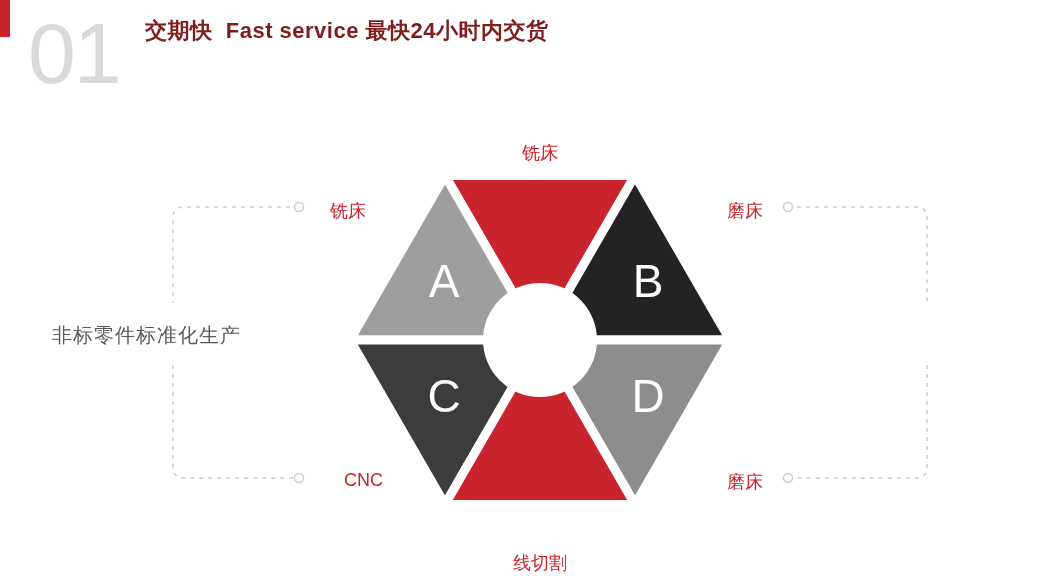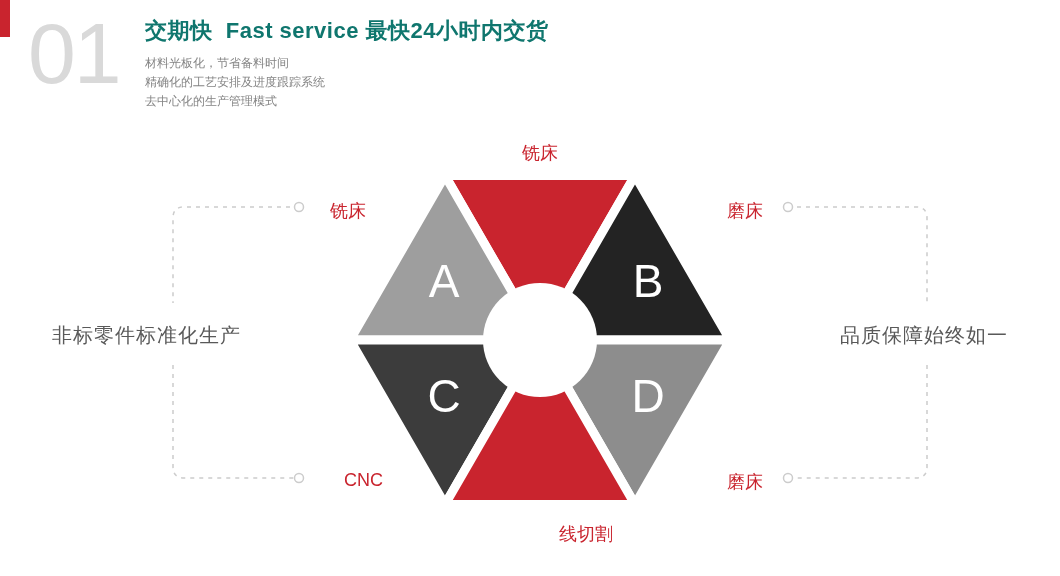--- a/index.html
+++ b/index.html
@@ -9,21 +9,21 @@
   .corner-bar{position:absolute;left:0;top:0;width:10px;height:37px;}
 
   .big-number{
     position:absolute;left:28px;top:10px;
     font-size:86px;font-weight:400;line-height:1;
     color:#d9d9d9;letter-spacing:-2px;
   }
 
   .header{position:absolute;left:145px;top:16px;}
   .title{
-    margin:0;font-size:22px;font-weight:700;color:#0f766e;
+    margin:0;font-size:22px;font-weight:700;color:#7f1d1d;
     white-space:pre-wrap;letter-spacing:.5px;
   }
   .sublines{margin-top:8px;}
   .subline{font-size:12px;line-height:19px;color:#848484;}
 
   .diagram-svg{position:absolute;left:0;top:0;}
 
   .seg-label{
     position:absolute;font-size:18px;color:#c9242e;white-space:nowrap;
   }
@@ -45,25 +45,20 @@
 <body>
 
 <div class="slide">
 
   <div class="corner-bar" style="background:#c9242e;"></div>
 
   <div class="big-number">01</div>
 
   <div class="header">
     <h1 class="title">交期快  Fast service 最快24小时内交货</h1>
-    <div class="sublines">
-      <div class="subline">材料光板化，节省备料时间</div>
-      <div class="subline">精确化的工艺安排及进度跟踪系统</div>
-      <div class="subline">去中心化的生产管理模式</div>
-    </div>
   </div>
 
   <svg class="diagram-svg" width="1060" height="576" viewBox="0 0 1060 576">
 
     <g fill="none" stroke="#cccccc" stroke-width="1.5" stroke-dasharray="4 5">
       <path d="M 299 207 H 184 Q 173 207 173 218 V 303"></path>
       <path d="M 173 365 V 467 Q 173 478 184 478 H 299"></path>
       <path d="M 788 207 H 916 Q 927 207 927 218 V 303"></path>
       <path d="M 927 365 V 467 Q 927 478 916 478 H 788"></path>
     </g>
@@ -90,18 +85,17 @@
   <div class="letter" style="left:444px;top:281px;">A</div>
   <div class="letter" style="left:648px;top:281px;">B</div>
   <div class="letter" style="left:444px;top:396px;">C</div>
   <div class="letter" style="left:648px;top:396px;">D</div>
 
   <div class="seg-label centered" style="left:540px;top:141px;">铣床</div>
   <div class="seg-label" style="left:330px;top:199px;">铣床</div>
   <div class="seg-label" style="left:727px;top:199px;">磨床</div>
   <div class="seg-label" style="left:344px;top:470px;">CNC</div>
   <div class="seg-label" style="left:727px;top:470px;">磨床</div>
-  <div class="seg-label centered" style="left:540px;top:522px;margin-left:46px;">线切割</div>
+  <div class="seg-label centered" style="left:540px;top:551px;">线切割</div>
 
   <div class="side-note left">非标零件标准化生产</div>
-  <div class="side-note right">品质保障始终如一</div>
 
 </div>
 
 </body></html>

